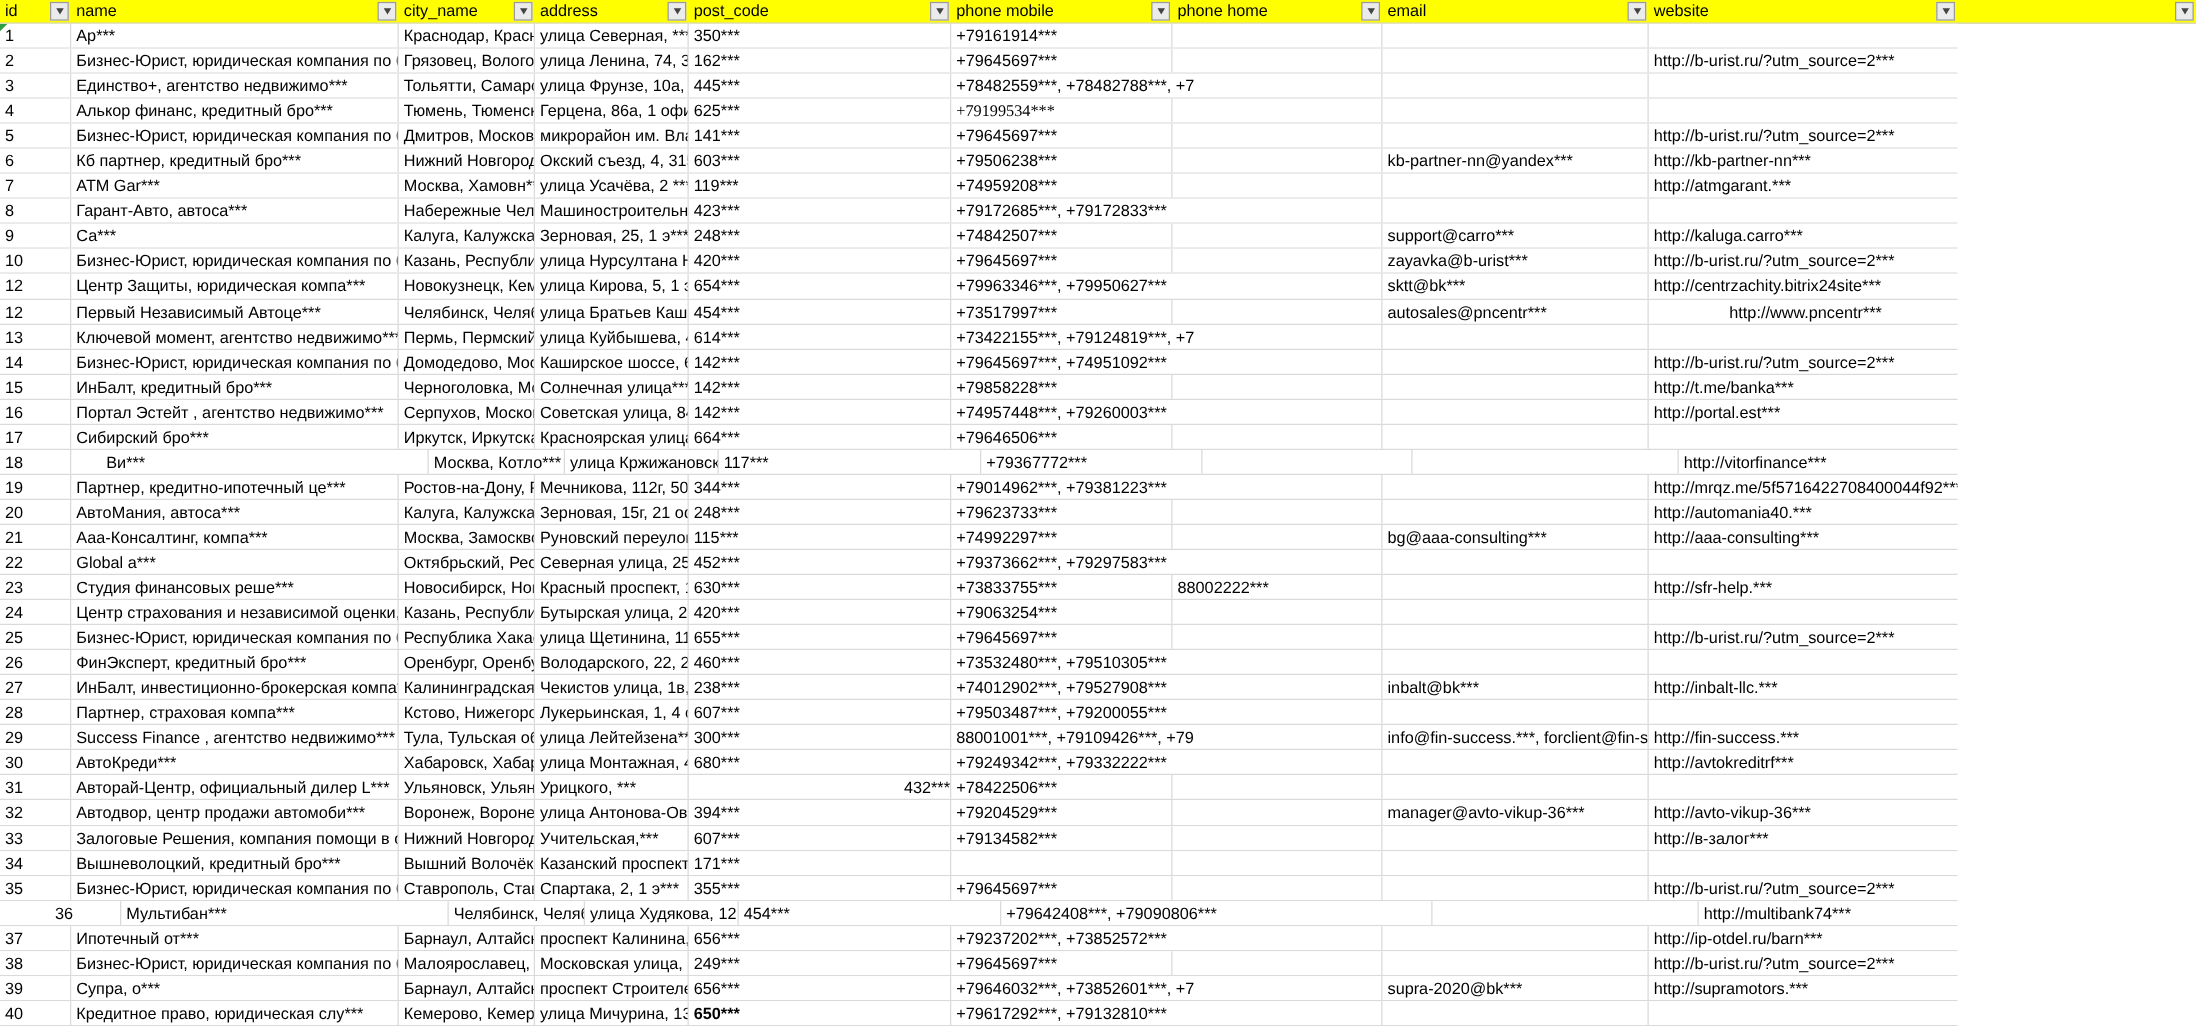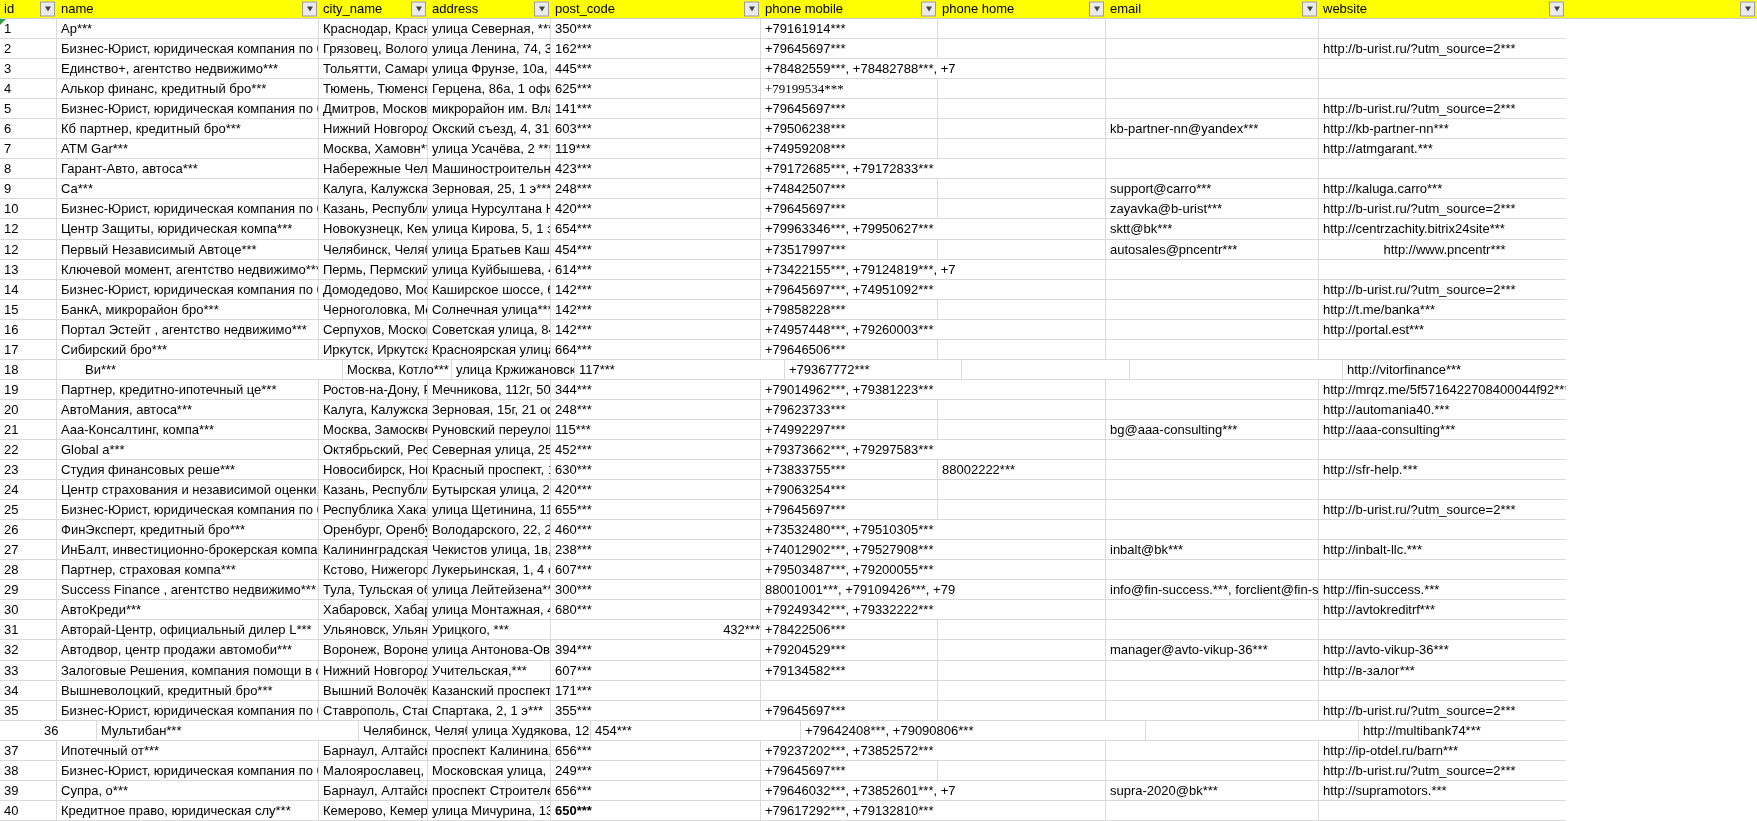--- a/index.html
+++ b/index.html
@@ -263,21 +263,21 @@
         <div class="cell col-city_name" style="width: 109px;">Домодедово, Моск</div>
         <div class="cell col-address" style="width: 123px;">Каширское шоссе, 6,</div>
         <div class="cell col-post_code" style="width: 210px;">142***</div>
         <div class="cell col-phone_mobile spill" style="width: 177px;">+79645697***, +74951092***</div>
         <div class="cell col-phone_home" style="width: 168px;"></div>
         <div class="cell col-email" style="width: 213px;"></div>
         <div class="cell col-website" style="width: 247px;">http://b-urist.ru/?utm_source=2***</div>
       </div>
       <div class="row">
         <div class="cell col-id" style="width: 57px;">15</div>
-        <div class="cell col-name" style="width: 262px;">БанкА, микрорайон бро***</div>
+        <div class="cell col-name" style="width: 262px;">ИнБалт, кредитный бро***</div>
         <div class="cell col-city_name" style="width: 109px;">Черноголовка, Мос</div>
         <div class="cell col-address" style="width: 123px;">Солнечная улица***</div>
         <div class="cell col-post_code" style="width: 210px;">142***</div>
         <div class="cell col-phone_mobile" style="width: 177px;">+79858228***</div>
         <div class="cell col-phone_home" style="width: 168px;"></div>
         <div class="cell col-email" style="width: 213px;"></div>
         <div class="cell col-website" style="width: 247px;">http://t.me/banka***</div>
       </div>
       <div class="row">
         <div class="cell col-id" style="width: 57px;">16</div>

